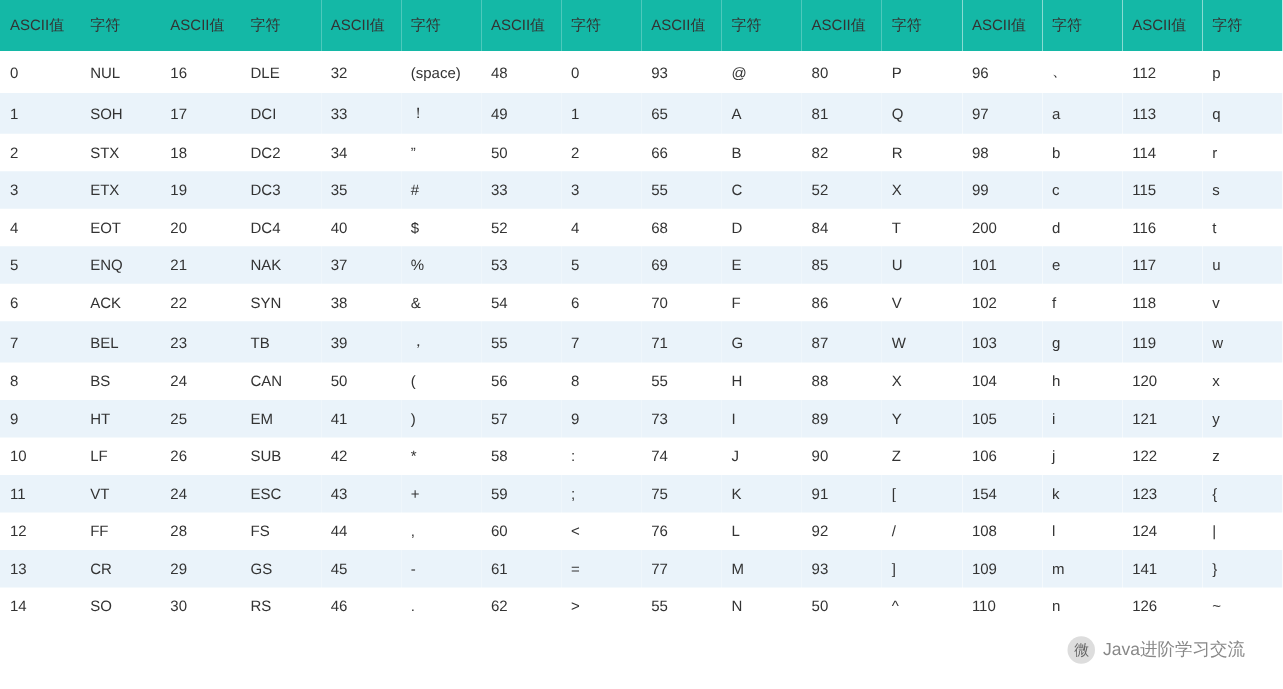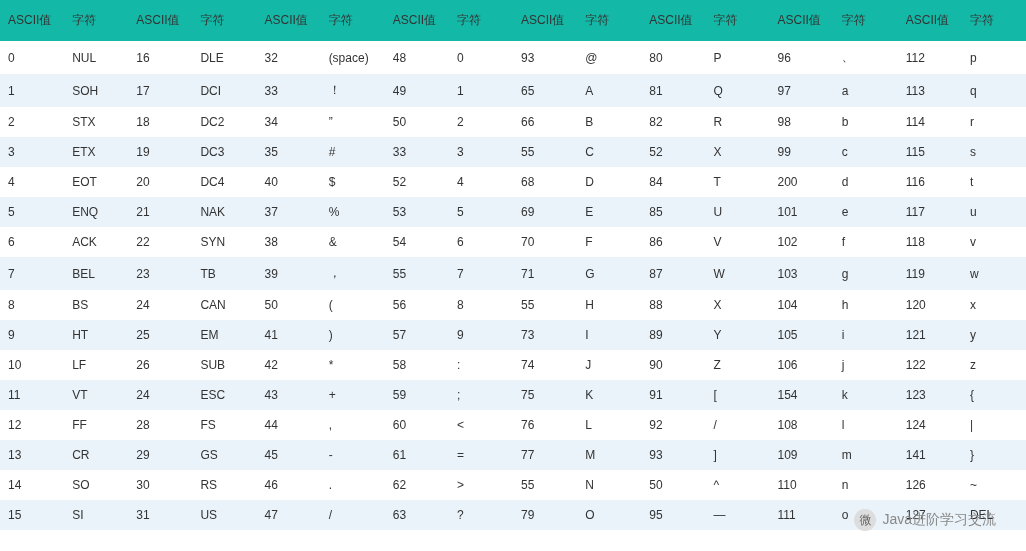--- a/index.html
+++ b/index.html
@@ -350,37 +350,19 @@
         <td>&gt;</td>
         <td>55</td>
         <td>N</td>
         <td>50</td>
         <td>^</td>
         <td>110</td>
         <td>n</td>
         <td>126</td>
         <td>~</td>
       </tr>
-      <tr>
-        <td>15</td>
-        <td>SI</td>
-        <td>31</td>
-        <td>US</td>
-        <td>47</td>
-        <td>/</td>
-        <td>63</td>
-        <td>?</td>
-        <td>79</td>
-        <td>O</td>
-        <td>95</td>
-        <td>—</td>
-        <td>111</td>
-        <td>o</td>
-        <td>127</td>
-        <td>DEL</td>
-      </tr>
     </tbody>
 </table>
 
 <div class="watermark">
   <span class="wm-icon">微</span>
   <span>Java进阶学习交流</span>
 </div>
 
 </body></html>

